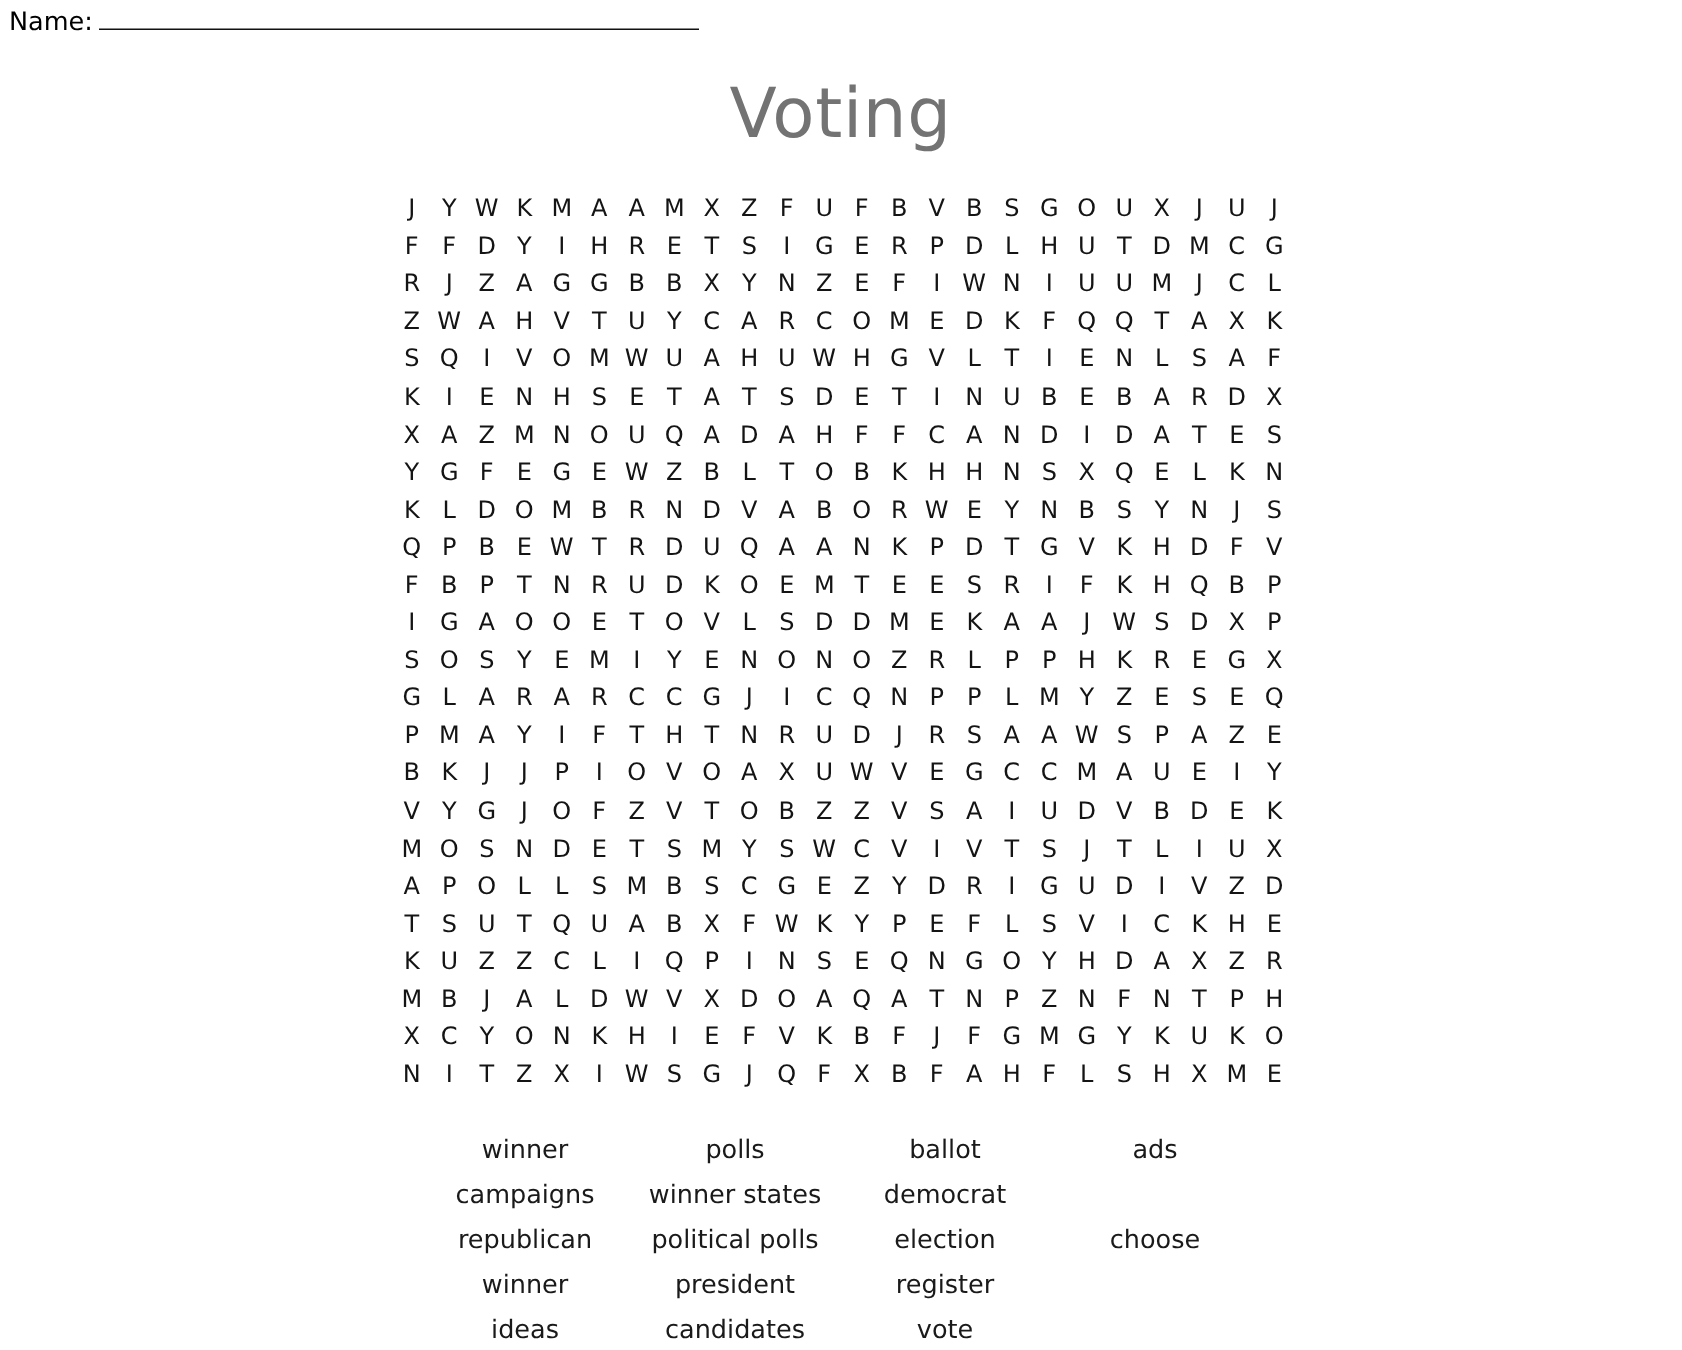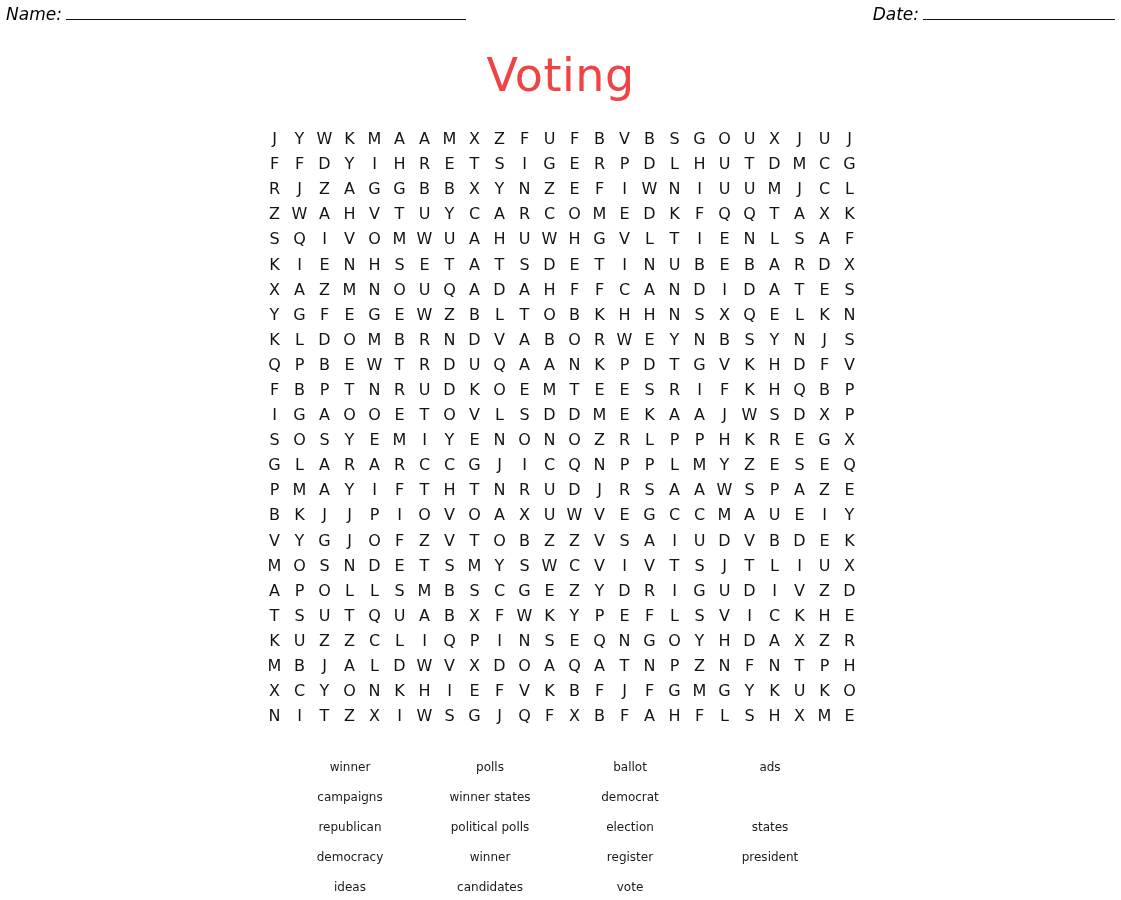--- a/index.html
+++ b/index.html
@@ -26,21 +26,20 @@
     display: flex;
     align-items: flex-start;
     justify-content: space-between;
     padding: 4px 6px 0 6px;
     box-sizing: border-box;
   }
   .field {
     display: flex;
     align-items: baseline;
     white-space: nowrap;
-    font-style: italic;
   }
   .field-label {
     font-size: 17px;
     color: #000;
     line-height: 20px;
   }
   .field-rule {
     display: inline-block;
     border-bottom: 1.5px solid #111;
     height: 15px;
@@ -51,21 +50,21 @@
 
   
   .puzzle-title {
     position: absolute;
     top: 48px;
     left: 0;
     width: 1121px;
     text-align: center;
     font-size: 46px;
     font-weight: 400;
-    color: #ef4444;
+    color: #737373;
     letter-spacing: 0.5px;
     line-height: 54px;
   }
 
   
   .grid {
     position: absolute;
     top: 126px;
     left: 262px;
     width: 600px;
@@ -92,38 +91,34 @@
     width: 560px;
   }
   .word-row {
     display: flex;
     height: 30px;
     align-items: center;
   }
   .word-cell {
     flex: 0 0 25%;
     text-align: center;
-    font-size: 12px;
+    font-size: 17px;
     line-height: 30px;
     color: #1a1a1a;
     white-space: nowrap;
   }
   .word-cell.empty { visibility: hidden; }
 </style>
 </head>
 <body>
 
 <div class="header">
   <div class="field">
     <span class="field-label">Name:</span>
     <span class="field-rule rule-name"></span>
-  </div>
-  <div class="field">
-    <span class="field-label">Date:</span>
-    <span class="field-rule rule-date"></span>
   </div>
 </div>
 
 <div class="puzzle-title">Voting</div>
 
 <div class="grid" id="letter-grid">
     <div class="grid-row">
       <div class="grid-cell">J</div>
       <div class="grid-cell">Y</div>
       <div class="grid-cell">W</div>
@@ -758,27 +753,26 @@
     </div>
     <div class="word-row">
       <div class="word-cell">campaigns</div>
       <div class="word-cell">winner states</div>
       <div class="word-cell">democrat</div>
     </div>
     <div class="word-row">
       <div class="word-cell">republican</div>
       <div class="word-cell">political polls</div>
       <div class="word-cell">election</div>
-      <div class="word-cell">states</div>
+      <div class="word-cell">choose</div>
     </div>
     <div class="word-row">
-      <div class="word-cell">democracy</div>
       <div class="word-cell">winner</div>
+      <div class="word-cell">president</div>
       <div class="word-cell">register</div>
-      <div class="word-cell">president</div>
     </div>
     <div class="word-row">
       <div class="word-cell">ideas</div>
       <div class="word-cell">candidates</div>
       <div class="word-cell">vote</div>
       <div class="word-cell empty"></div>
     </div>
   </div>
 
 </body></html>

